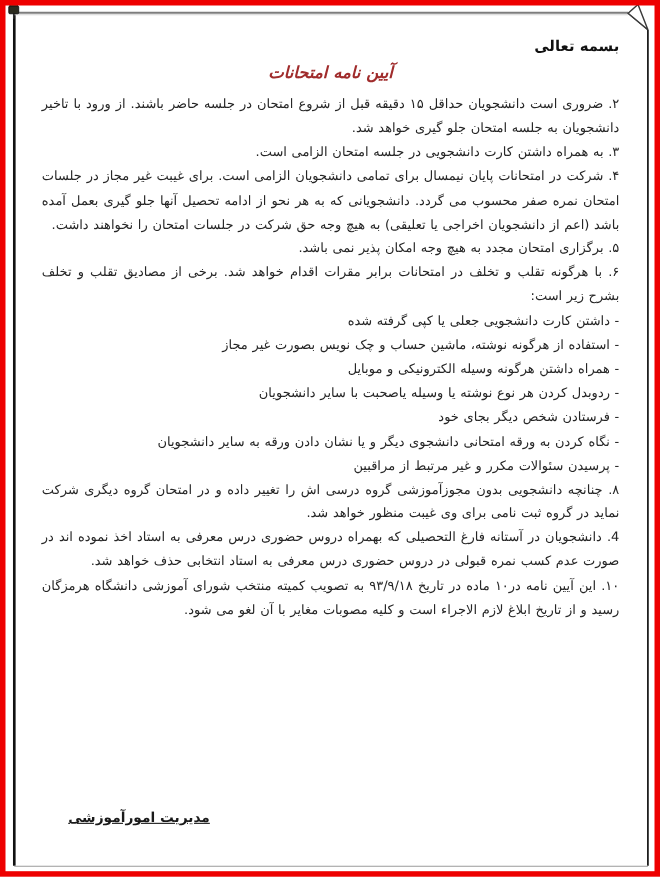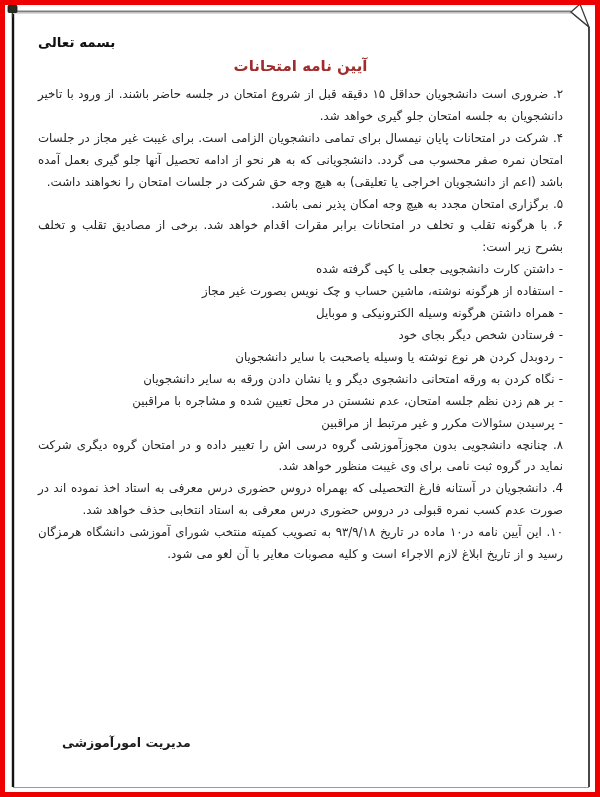--- a/index.html
+++ b/index.html
@@ -9,35 +9,35 @@
   }
   .red-frame{
     position:absolute;inset:0;border:5px solid #ee0000;
     box-sizing:border-box;pointer-events:none;z-index:5;
   }
   .frame-svg{position:absolute;left:0;top:0;z-index:1;}
   .content{
     position:absolute;top:0;left:38px;right:37px;direction:rtl;z-index:2;
   }
   .bismillah{
-    margin:34px 0 0 0;text-align:left;font-weight:bold;
+    margin:34px 0 0 0;text-align:right;font-weight:bold;
     font-size:13.5px;color:#111111;
   }
   .doc-title{
     margin:7px 0 0 0;text-align:center;font-weight:bold;
-    font-size:15px;color:#a02c2c;
+    font-size:15px;color:#a02c2c;font-style:italic;
   }
   .body-text{margin-top:9px;}
   .body-text p{
     margin:0;font-size:11.8px;line-height:21.9px;color:#262626;
     text-align:justify;text-justify:inter-word;word-spacing:0.5px;
   }
   .signature{
     position:absolute;top:735px;left:62px;z-index:3;
-    font-weight:bold;font-size:12.5px;color:#1a1a1a;direction:rtl;
+    font-weight:bold;font-size:12.5px;color:#1a1a1a;direction:rtl;text-decoration:underline;
   }
 </style>
 </head>
 <body>
 
 <svg class="frame-svg" width="600" height="797" viewBox="0 0 600 797">
 
   <line x1="13" y1="3" x2="13" y2="787" stroke="#111111" stroke-width="2.4"></line>
 
   <line x1="13" y1="11.5" x2="571" y2="11.5" stroke="#7d7d7d" stroke-width="1.8"></line>
@@ -56,30 +56,30 @@
     <line x1="12.5" y1="12.5" x2="12.5" y2="17" stroke="#333333" stroke-width="1.2"></line>
   </g>
 </svg>
 
 <div class="content">
   <p class="bismillah">بسمه تعالی</p>
   <p class="doc-title">آیین نامه امتحانات</p>
 
   <div class="body-text">
     <p>۲. ضروری است دانشجویان حداقل ۱۵ دقیقه قبل از شروع امتحان در جلسه حاضر باشند. از ورود با تاخیر دانشجویان به جلسه امتحان جلو گیری خواهد شد.</p>
+    <p>۳. به همراه داشتن کارت دانشجویی در جلسه امتحان الزامی است.</p>
     <p>۴. شرکت در امتحانات پایان نیمسال برای تمامی دانشجویان الزامی است. برای غیبت غیر مجاز در جلسات امتحان نمره صفر محسوب می گردد. دانشجویانی که به هر نحو از ادامه تحصیل آنها جلو گیری بعمل آمده باشد (اعم از دانشجویان  اخراجی یا تعلیقی) به هیچ وجه حق شرکت در جلسات امتحان را نخواهند داشت.</p>
     <p>۵. برگزاری امتحان مجدد به هیچ وجه امکان پذیر نمی باشد.</p>
     <p>۶. با هرگونه تقلب و تخلف  در امتحانات برابر مقرات اقدام خواهد شد. برخی از مصادیق تقلب و تخلف بشرح زیر است:</p>
     <p>- داشتن کارت دانشجویی جعلی یا کپی گرفته شده</p>
     <p>- استفاده از هرگونه نوشته، ماشین حساب و چک نویس بصورت غیر مجاز</p>
     <p>- همراه داشتن هرگونه وسیله الکترونیکی و موبایل</p>
+    <p>- ردوبدل کردن هر نوع نوشته یا وسیله یاصحبت با سایر دانشجویان</p>
     <p>- فرستادن شخص دیگر بجای خود</p>
-    <p>- ردوبدل کردن هر نوع نوشته یا وسیله یاصحبت با سایر دانشجویان</p>
     <p>- نگاه کردن به ورقه امتحانی دانشجوی دیگر و یا نشان دادن ورقه به سایر دانشجویان</p>
-    <p>- بر هم زدن نظم جلسه امتحان، عدم نشستن در محل تعیین شده و مشاجره با مراقبین</p>
     <p>- پرسیدن سئوالات مکرر و غیر مرتبط از مراقبین</p>
     <p>۸. چنانچه دانشجویی بدون مجوزآموزشی گروه  درسی اش را تغییر داده و در امتحان گروه دیگری شرکت نماید در گروه ثبت نامی برای وی غیبت منظور خواهد شد.</p>
     <p>4. دانشجویان در آستانه فارغ التحصیلی که بهمراه دروس حضوری درس معرفی به استاد اخذ نموده اند در صورت عدم کسب نمره قبولی در دروس حضوری درس معرفی به استاد انتخابی حذف خواهد شد.</p>
     <p>۱۰. این آیین نامه در۱۰ ماده در تاریخ ۹۳/۹/۱۸ به تصویب کمیته منتخب شورای آموزشی دانشگاه هرمزگان رسید و از تاریخ ابلاغ لازم الاجراء است و کلیه مصوبات مغایر با آن لغو می شود.</p>
   </div>
 </div>
 
 <div class="signature">مدیریت امورآموزشی</div>
 
 <div class="red-frame"></div>

